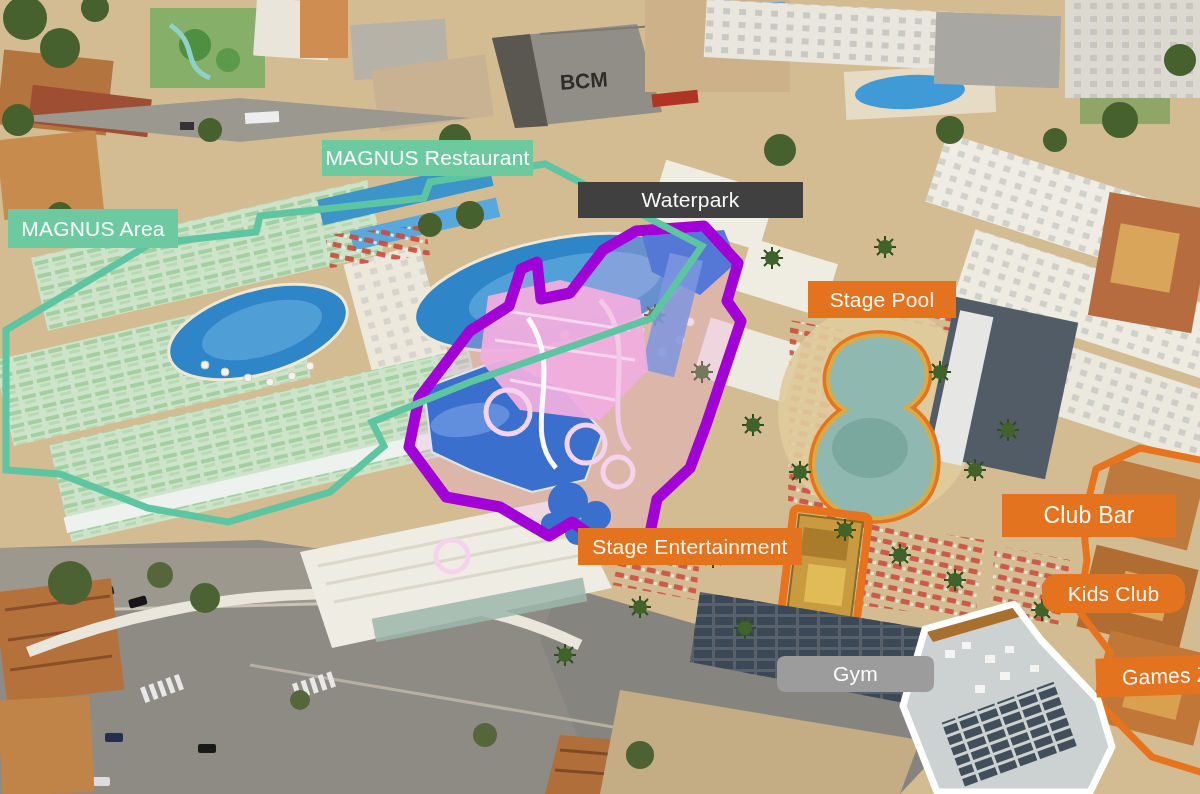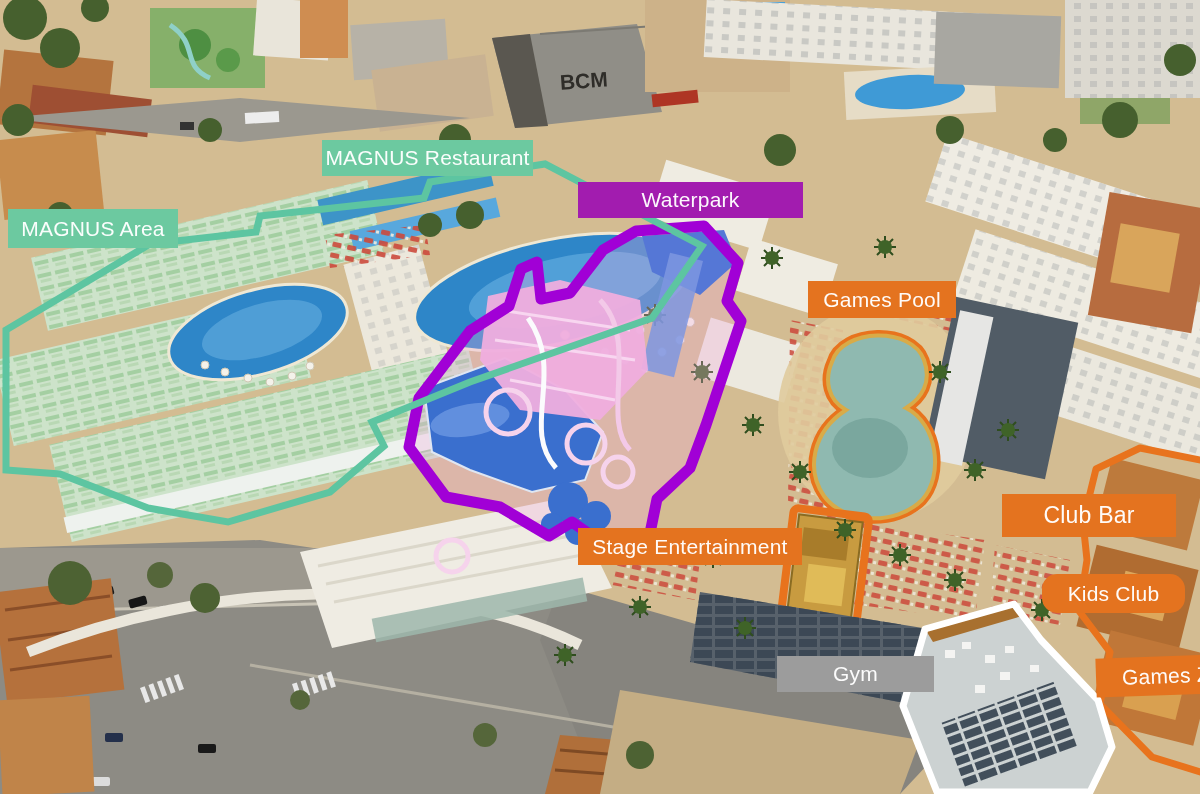--- a/index.html
+++ b/index.html
@@ -4,33 +4,33 @@
 <style>
   html,body{margin:0;padding:0;}
   body{width:1200px;height:794px;overflow:hidden;position:relative;
        background:#d3bc92;font-family:"Liberation Sans",sans-serif;}
   #scene{position:relative;width:1200px;height:794px;}
   #photo-svg{position:absolute;left:0;top:0;}
   .lbl{position:absolute;display:flex;align-items:center;justify-content:center;
        color:rgba(255,255,255,.97);font-size:21px;letter-spacing:.2px;
        font-family:"Liberation Sans",sans-serif;box-sizing:border-box;}
   .lbl-green{background:#6cc9a0;}
-  .lbl-magenta{background:#a21caf;}
+  .lbl-magenta{background:#404040;}
   .lbl-orange{background:#e4731f;}
   .lbl-gray{background:#9c9c9c;}
   #lbl-magnus-restaurant{left:322px;top:140px;width:211px;height:36px;}
   #lbl-magnus-area{left:8px;top:209px;width:170px;height:39px;}
   #lbl-waterpark{left:578px;top:182px;width:225px;height:36px;}
   #lbl-splash-pool{left:808px;top:281px;width:148px;height:37px;}
   #lbl-stage{left:578px;top:528px;width:224px;height:37px;}
   #lbl-pool-bar{left:1002px;top:494px;width:174px;height:43px;font-size:23px;}
   #lbl-kids-club{left:1042px;top:574px;width:143px;height:39px;border-radius:15px;}
   #lbl-games-zone{left:1096px;top:656px;width:150px;height:39px;transform:rotate(-2deg);
                   justify-content:flex-start;padding-left:26px;}
-  #lbl-gym{left:777px;top:656px;width:157px;height:36px;}
+  #lbl-gym{left:777px;top:656px;width:157px;height:36px;border-radius:8px;}
 </style>
 </head>
 <body>
 
 <div id="scene">
 
 <svg id="photo-svg" width="1200" height="794" viewBox="0 0 1200 794" xmlns="http://www.w3.org/2000/svg">
   <defs>
     <pattern id="pLoung" width="15" height="11" patternUnits="userSpaceOnUse" patternTransform="rotate(12)">
       <rect x="1" y="2" width="9" height="5" rx="1" fill="#cc4a3c"></rect>
@@ -324,19 +324,19 @@
     <path d="M600 300 C640 340 600 420 630 450" stroke="#f3c9e8" stroke-width="5" fill="none"></path>
     <path d="M636 231 L704 226 L738 263 L727 301 L741 321 L706 425 L690 468 L657 499 L649 538 L611 549 L572 522 L549 536 L500 507 L446 497 L409 447 L419 398 L470 331 L509 306 L521 269 L537 262 L541 299 L570 293 L603 250 Z" fill="none" stroke="#a100d6" stroke-width="11" stroke-linejoin="round"></path>
   </g>
 
   <path d="M6 330 L150 244 L256 232 L260 216 L424 198 L430 182 L545 164 L702 246 L652 318 L470 382 L372 422 L384 446 L330 492 L228 522 L148 508 L60 474 L6 470 Z" fill="none" stroke="#5dc5a1" stroke-width="7" stroke-linejoin="miter"></path>
 </svg>
 
   <div class="lbl lbl-green" id="lbl-magnus-restaurant">MAGNUS Restaurant</div>
   <div class="lbl lbl-green" id="lbl-magnus-area">MAGNUS Area</div>
   <div class="lbl lbl-magenta" id="lbl-waterpark">Waterpark</div>
-  <div class="lbl lbl-orange" id="lbl-splash-pool">Games Pool</div>
+  <div class="lbl lbl-orange" id="lbl-splash-pool">Stage Pool</div>
   <div class="lbl lbl-orange" id="lbl-stage">Stage Entertainment</div>
   <div class="lbl lbl-orange" id="lbl-pool-bar">Club Bar</div>
   <div class="lbl lbl-orange" id="lbl-kids-club">Kids Club</div>
   <div class="lbl lbl-orange" id="lbl-games-zone">Games Z</div>
   <div class="lbl lbl-gray" id="lbl-gym">Gym</div>
 </div>
 
 </body></html>

